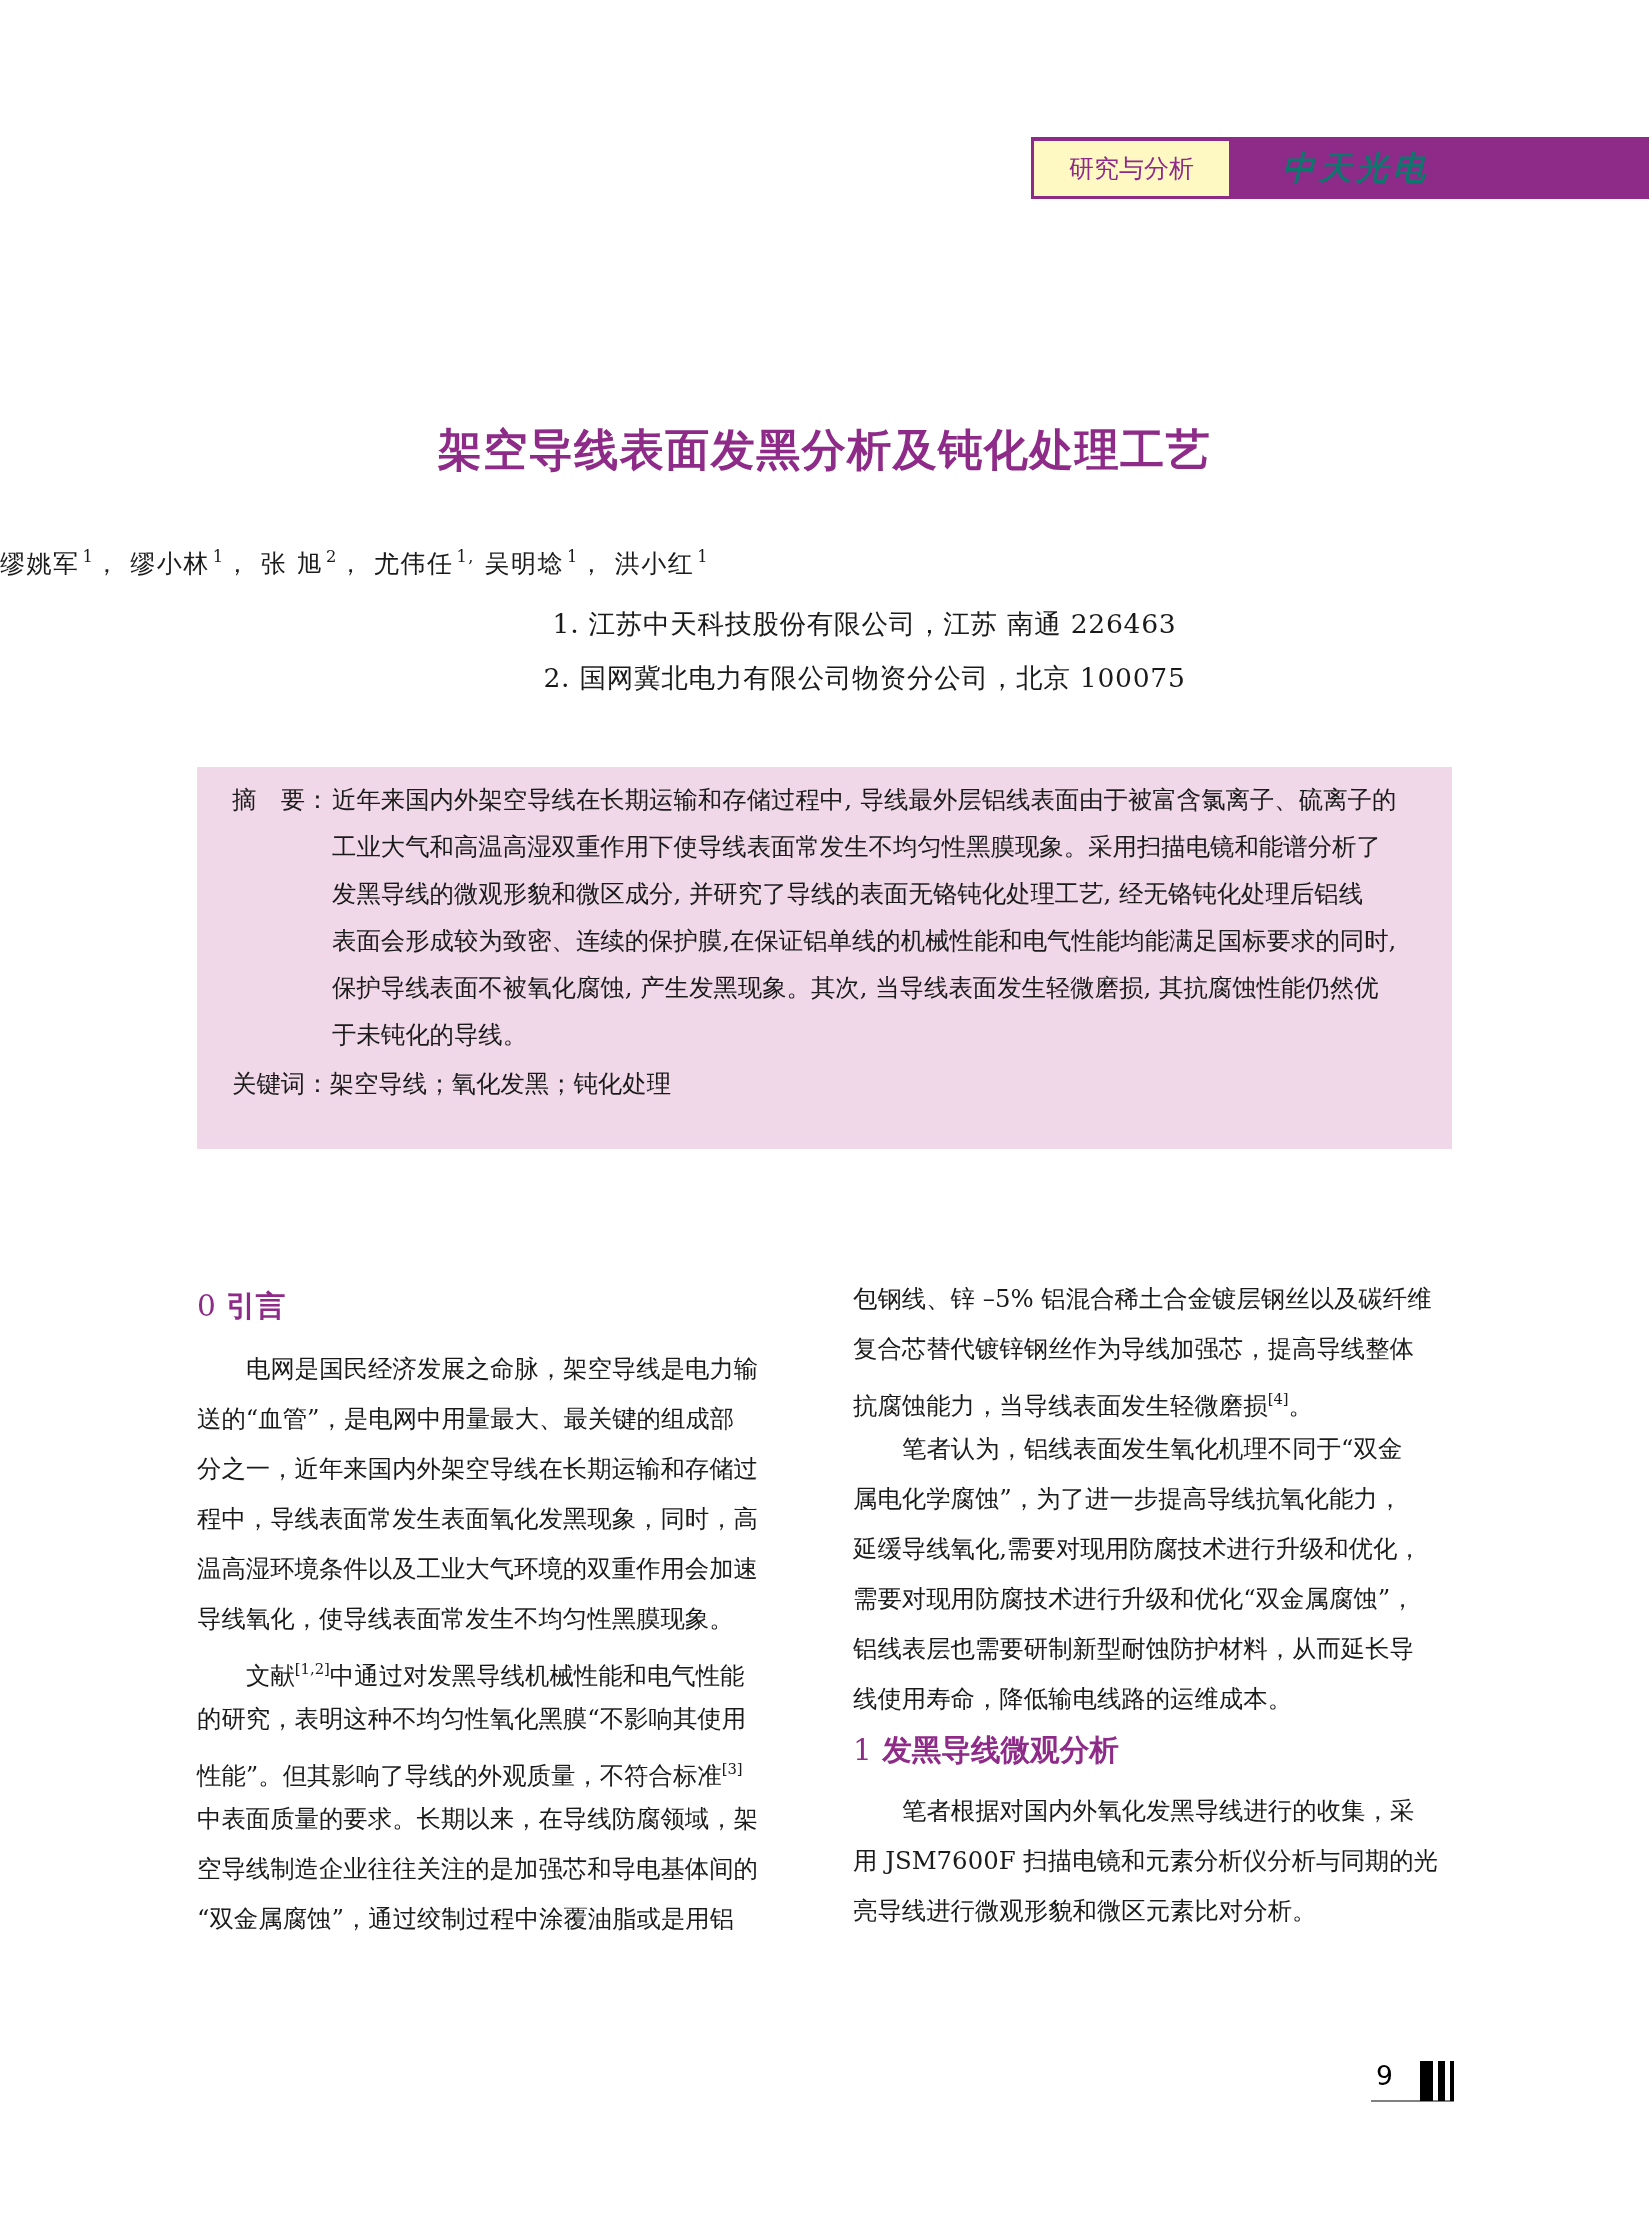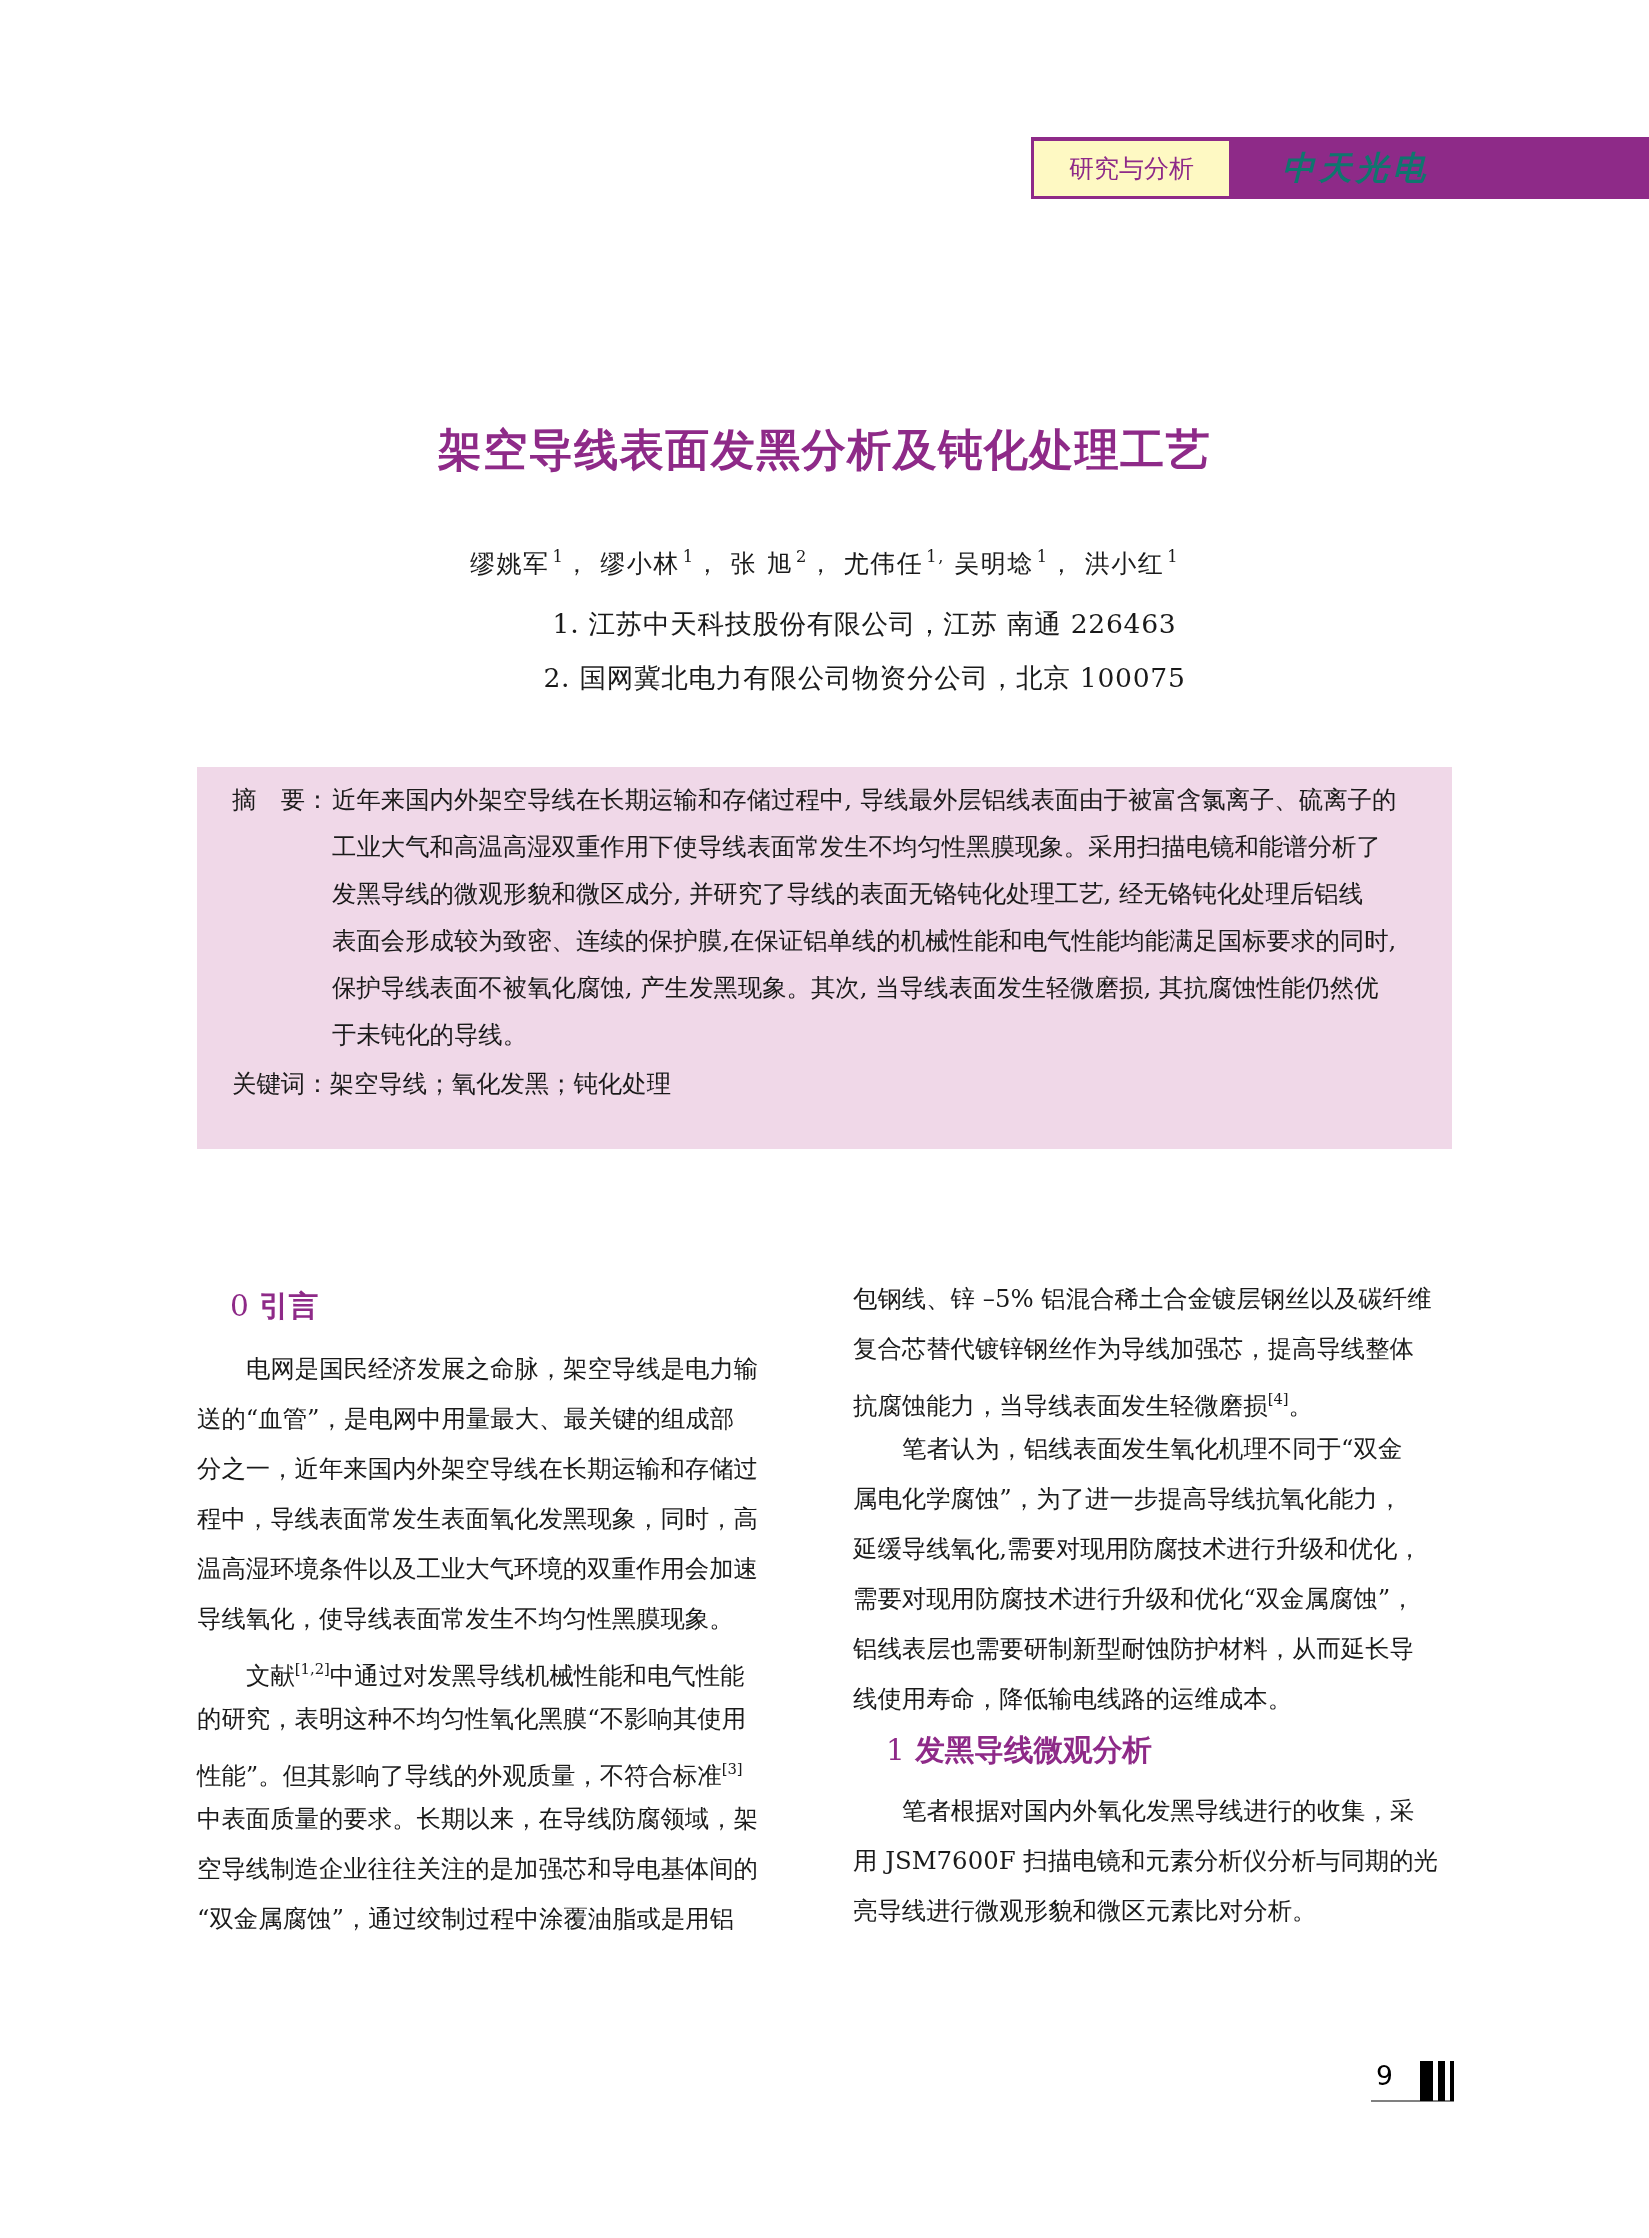--- a/index.html
+++ b/index.html
@@ -21,21 +21,21 @@
     position: absolute; left: 1282px; top: 139px; height: 59px;
     display: flex; align-items: center;
     font-family: "DejaVu Serif", serif; font-weight: bold; font-style: italic;
     font-size: 32.5px; color: #0f766e; letter-spacing: 4.4px;
   }
   .title {
     position: absolute; left: 0; top: 421px; width: 1649px; text-align: center;
     font-size: 44px; font-weight: bold; color: #8e2a88; letter-spacing: 1.5px;
   }
   .authors {
-    position: absolute; left: 0; top: 547px; width: 1649px; text-align: center;
+    position: absolute; left: 0; top: 547px; width: 1649px; 
     font-size: 25px; letter-spacing: 1.5px;
   }
   .authors sup { font-size: 16.3px; vertical-align: 10.3px; margin-left: 3px; }
   .affil {
     position: absolute; left: 0; width: 1649px; text-align: center; font-size: 26.6px; letter-spacing: 0.7px; margin-left: 40px;
   }
   .affil-1 { top: 606px; }
   .affil-2 { top: 660px; }
   .abstract-box {
     position: absolute; left: 197px; top: 767px; width: 1255px; height: 382px;
@@ -43,21 +43,21 @@
   }
   .abs-row { position: absolute; left: 35px; font-size: 24.4px; line-height: 47px; white-space: nowrap; }
   .abs-text { position: absolute; left: 135px; width: 1101px; font-size: 24.4px; line-height: 47px; }
   .abs-line { white-space: nowrap; height: 47px; }
   .col { position: absolute; width: 613px; font-size: 24.4px; line-height: 50px; }
   .col-left { left: 197px; top: 1280px; }
   .col-right { left: 853px; top: 1274px; }
   .para-line { white-space: nowrap; height: 50px; }
   .indent { padding-left: 49px; }
   .section-heading {
-    font-size: 29.6px; font-weight: bold; color: #8e2a88; height: 52px; line-height: 52px; white-space: nowrap; margin-left: 33px;
+    font-size: 29.6px; font-weight: bold; color: #8e2a88; height: 52px; line-height: 52px; white-space: nowrap;
   }
   .section-heading .num { font-weight: normal; margin-right: 10.3px; }
   sup.ref { font-size: 14.8px; vertical-align: 10.3px; }
   .footer-rule { position: absolute; left: 1371px; top: 2100px; width: 83px; height: 2.2px; background: #808080; }
   .page-num {
     position: absolute; left: 1376px; top: 2060px; font-family: "DejaVu Sans", sans-serif; font-size: 26.6px; color: #000;
   }
   .bar { position: absolute; background: #000; top: 2061px; height: 40px; }
   .bar1 { left: 1420px; width: 12.6px; }
   .bar2 { left: 1438px; width: 6.6px; }

